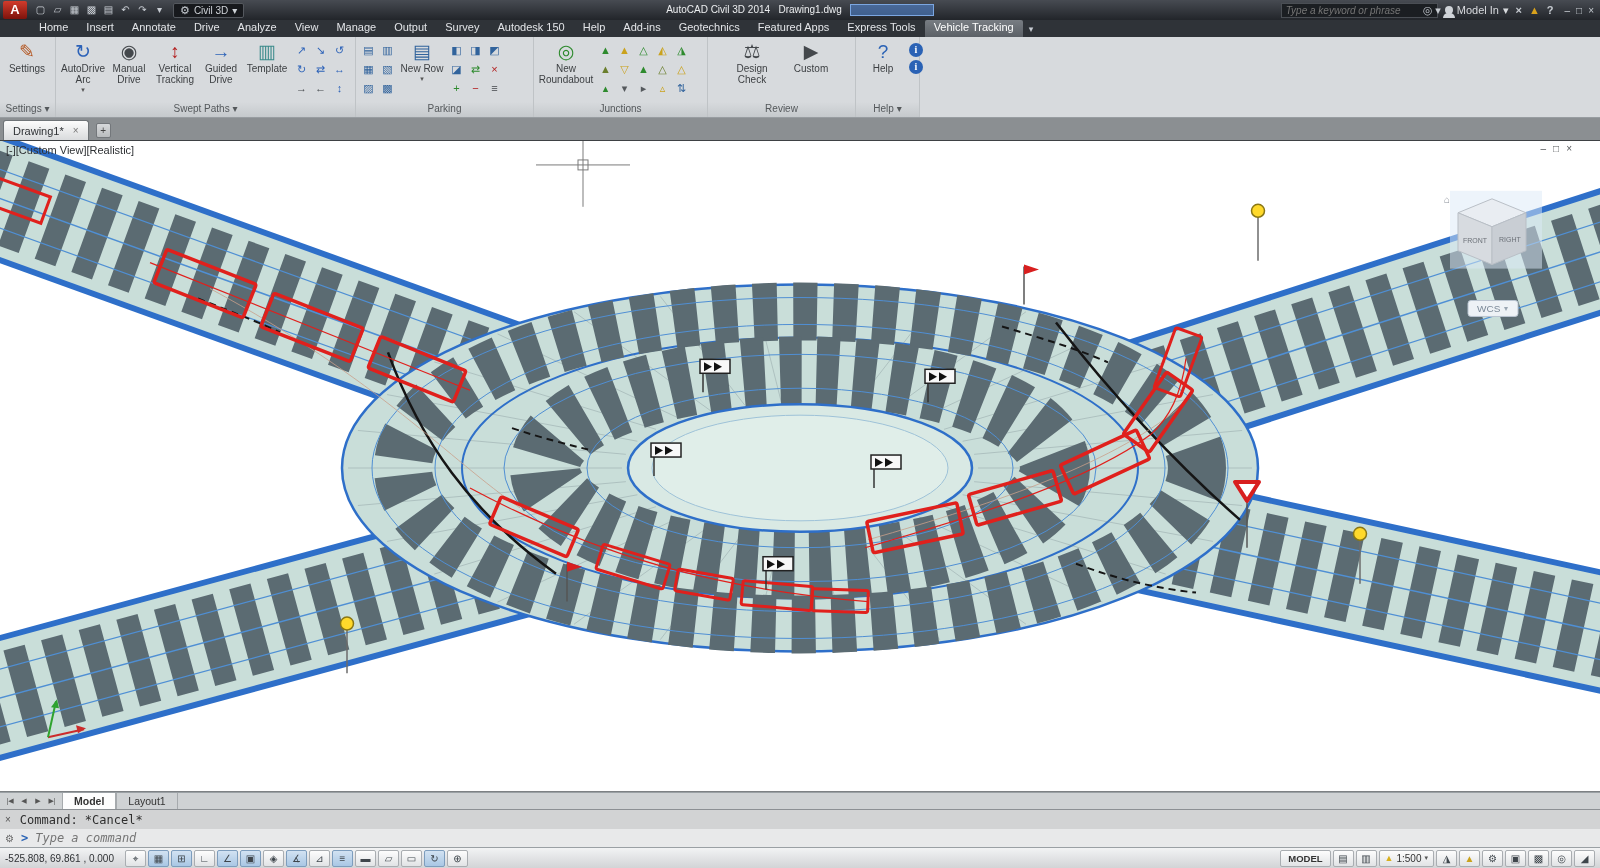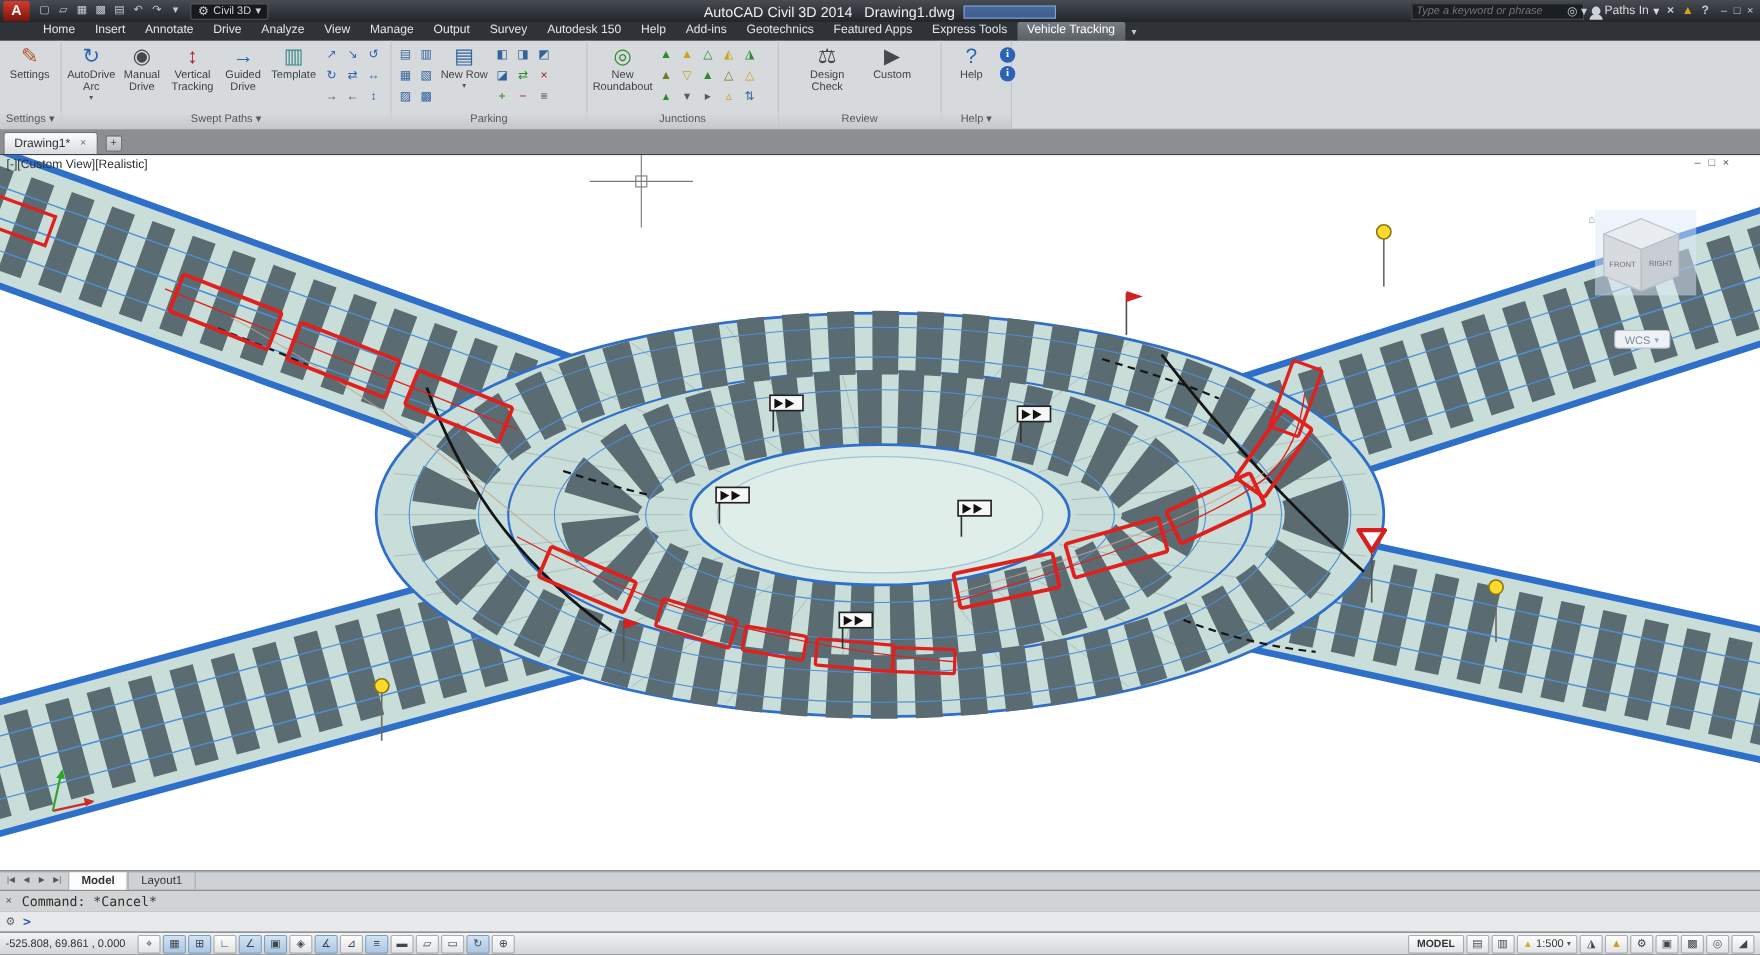--- a/index.html
+++ b/index.html
@@ -5,21 +5,21 @@
 *{margin:0;padding:0;box-sizing:border-box}
 html,body{width:1600px;height:868px;overflow:hidden;font-family:"Liberation Sans",sans-serif;background:#444}
 .app{width:1600px;height:868px;display:flex;flex-direction:column}
 
 
 .titlebar{height:20px;background:linear-gradient(#474b52,#22252a);display:flex;align-items:center;color:#d8dade;font-size:11px;position:relative;flex:none}
 .logo{width:24px;height:18px;background:linear-gradient(#d23c2c,#7e130c);color:#fff;font-weight:bold;text-align:center;line-height:18px;font-size:13px;margin:1px 3px;border-radius:2px}
 .qat{display:flex;align-items:center;margin-left:2px}
 .qat .gi{width:17px;height:16px;font-size:10px;line-height:16px;text-align:center;color:#c7ccd2;border:none;background:none}
 .ws{display:flex;align-items:center;gap:4px;background:#17191d;border:1px solid #54585e;border-radius:2px;padding:0 6px;height:15px;font-size:10px;color:#cfd3d8;margin-left:5px}
-.title-center{position:absolute;left:0;right:0;text-align:center;font-size:13px;color:#eceef0;pointer-events:none}
+.title-center{position:absolute;left:0;right:0;text-align:center;font-size:10px;color:#eceef0;pointer-events:none}
 .title-center span{white-space:pre}
 .title-hl{display:inline-block;width:84px;height:12px;background:rgba(82,136,216,.55);border:1px solid #7ba6e0;vertical-align:middle;margin-left:8px}
 .title-right{margin-left:auto;display:flex;align-items:center;gap:7px;padding-right:6px;z-index:2}
 .searchbox{display:flex;background:#1b1e22;border:1px solid #4a4e54;height:15px;width:157px;padding:0 4px;gap:3px}
 .searchbox input{flex:1;background:transparent;border:none;outline:none;color:#9aa0a8;font-style:italic;font-size:10px;font-family:"Liberation Sans",sans-serif}
 .tbar-ic{color:#c7ccd2;font-size:11px}
 .signin{display:flex;align-items:center;gap:4px;color:#d8dade}
 .person{width:8px;height:8px;border-radius:50%;background:#cfd3d8;position:relative}
 .person:after{content:"";position:absolute;top:7px;left:-2px;width:12px;height:5px;border-radius:6px 6px 0 0;background:#cfd3d8}
 .winbtns{display:flex;gap:6px;color:#c7ccd2;font-size:10px;margin-left:4px}
@@ -114,21 +114,21 @@
       <span>AutoCAD Civil 3D 2014   Drawing1.dwg</span><span class="title-hl" data-name="title-highlight"></span>
     </div>
     <div class="title-right" data-name="title-bar-right">
       <div class="searchbox" data-name="help-search">
         <input data-name="search-input" placeholder="Type a keyword or phrase" style="">
         <span class="tbar-ic" data-name="search-icon">◎</span>
         <span class="tbar-ic" data-name="search-dropdown-icon">▾</span>
       </div>
       <div class="signin" data-name="sign-in-button">
         <span class="person" data-name="user-icon"></span>
-        <span>Paths In</span>
+        <span>Model In</span>
         <span data-name="chevron-down-icon">▾</span>
       </div>
       <span class="tbar-ic" data-name="exchange-apps-icon" style="font-weight:bold">×</span>
       <span class="tbar-ic" data-name="a360-alert-icon" style="color:#d9a21c">▲</span>
       <span class="tbar-ic" data-name="infocenter-help-icon" style="font-weight:bold">?</span>
       <div class="winbtns" data-name="window-controls">
         <span data-name="window-minimize-button">–</span>
         <span data-name="window-restore-button">□</span>
         <span data-name="window-close-button">×</span>
       </div>
@@ -498,20 +498,21 @@
     <div class="ltab" data-name="tab-layout1">Layout1</div>
   </div>
 
   <div class="cmdhist" data-name="command-history">
     <span class="x" data-name="command-close-icon">×</span>
     <span data-name="command-history-text">Command: *Cancel*</span>
   </div>
   <div class="cmdin" data-name="command-line">
     <span class="wrench" data-name="command-customize-icon">⚙</span>
     <span class="prompt" data-name="command-prompt-icon">&gt;</span>
+    <input data-name="command-input" placeholder="Type a command" style="">
   </div>
 
   <div class="statusbar" data-name="status-bar">
     <span class="coords" data-name="coordinates-readout">-525.808, 69.861 , 0.000</span>
     <span data-name="status-toggles" style="display:flex;gap:2px">
         <span class="gi" data-name="infer-constraints-icon">⌖</span>
         <span class="gi active" data-name="snap-mode-icon">▦</span>
         <span class="gi active" data-name="grid-display-icon">⊞</span>
         <span class="gi" data-name="ortho-mode-icon">∟</span>
         <span class="gi active" data-name="polar-tracking-icon">∠</span>

